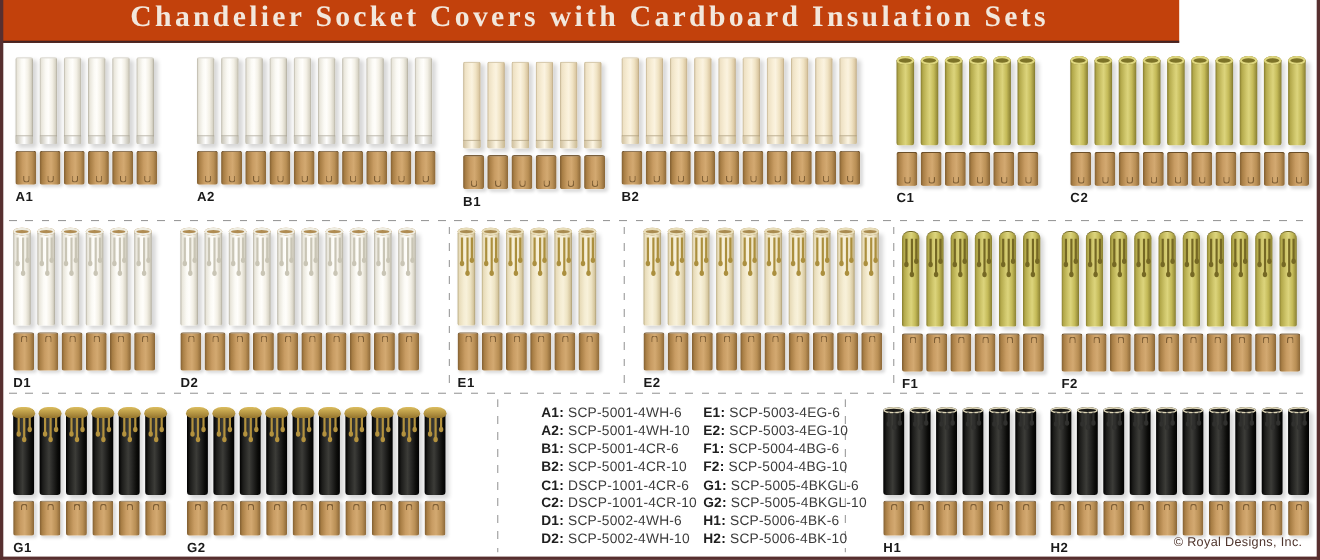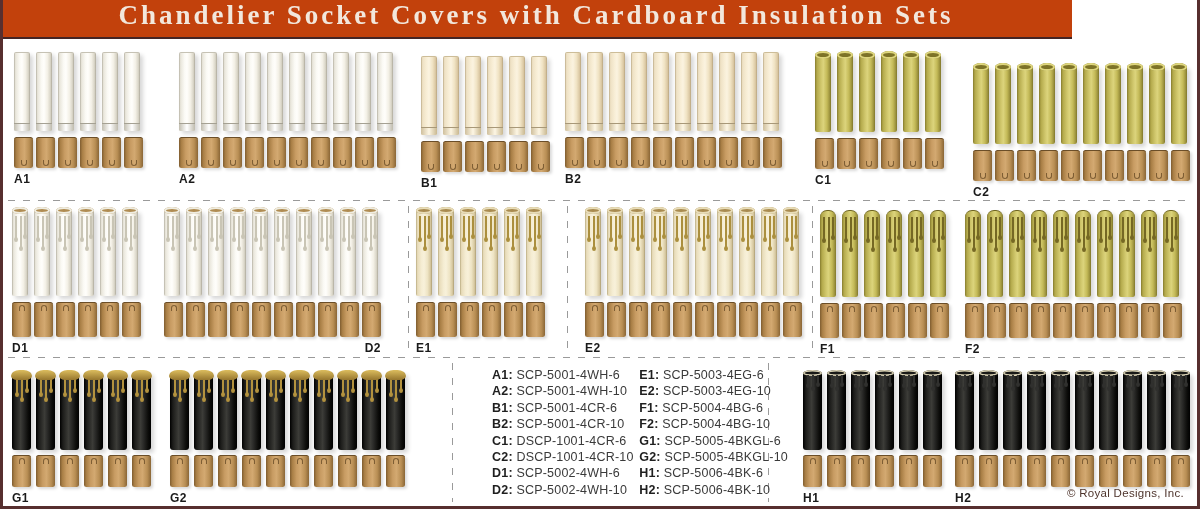--- a/index.html
+++ b/index.html
@@ -74,22 +74,22 @@
         background:linear-gradient(90deg,#7e5c30 0%,#a87e45 12%,#c89c63 35%,#d3a971 55%,#b98f55 80%,#8a6636 100%);
         box-shadow:2px 2px 3px rgba(0,0,0,.15);}
   .r2 .card{height:34px;}
   .r3 .card{height:31px;}
   .card::after{content:'';position:absolute;left:50%;margin-left:-3px;width:4px;height:5px;
         border:1px solid #6b4e28;border-top:none;border-radius:0 0 3px 3px;opacity:.8;}
   .r1 .card::after{bottom:2px;}
   .r2 .card::after,.r3 .card::after{top:2px;transform:rotate(180deg);}
   
   #gA1{left:14px;top:52px;} #gA2{left:163px;top:52px;padding-left:16px;} #gB1{left:421px;top:56px;}
-  #gB2{left:565px;top:52px;} #gC1{left:815px;top:54px;} #gC2{left:973px;top:66px;}
-  #gD1{left:12px;top:210px;} #gD2{left:164px;top:210px;text-align:right;} #gE1{left:416px;top:210px;}
+  #gB2{left:565px;top:52px;} #gC1{left:815px;top:54px;} #gC2{left:973px;top:54px;}
+  #gD1{left:12px;top:210px;} #gD2{left:164px;top:210px;} #gE1{left:416px;top:210px;}
   #gE2{left:585px;top:210px;} #gF1{left:820px;top:210px;} #gF2{left:965px;top:210px;}
   #gG1{left:12px;top:372px;} #gG2{left:170px;top:372px;} #gH1{left:803px;top:372px;} #gH2{left:955px;top:372px;}
   
   .legend{position:absolute;left:492px;top:367px;width:296px;display:flex;}
   .lcol{width:152px;}
   .lrow{font-size:12.5px;line-height:16.4px;color:#3a3a3a;letter-spacing:.2px;white-space:nowrap;}
   .lrow b{color:#1f1f1f;}
   
   .copyright{position:absolute;right:16px;top:487px;font-size:11.5px;color:#4e342c;letter-spacing:.3px;}
 </style>

